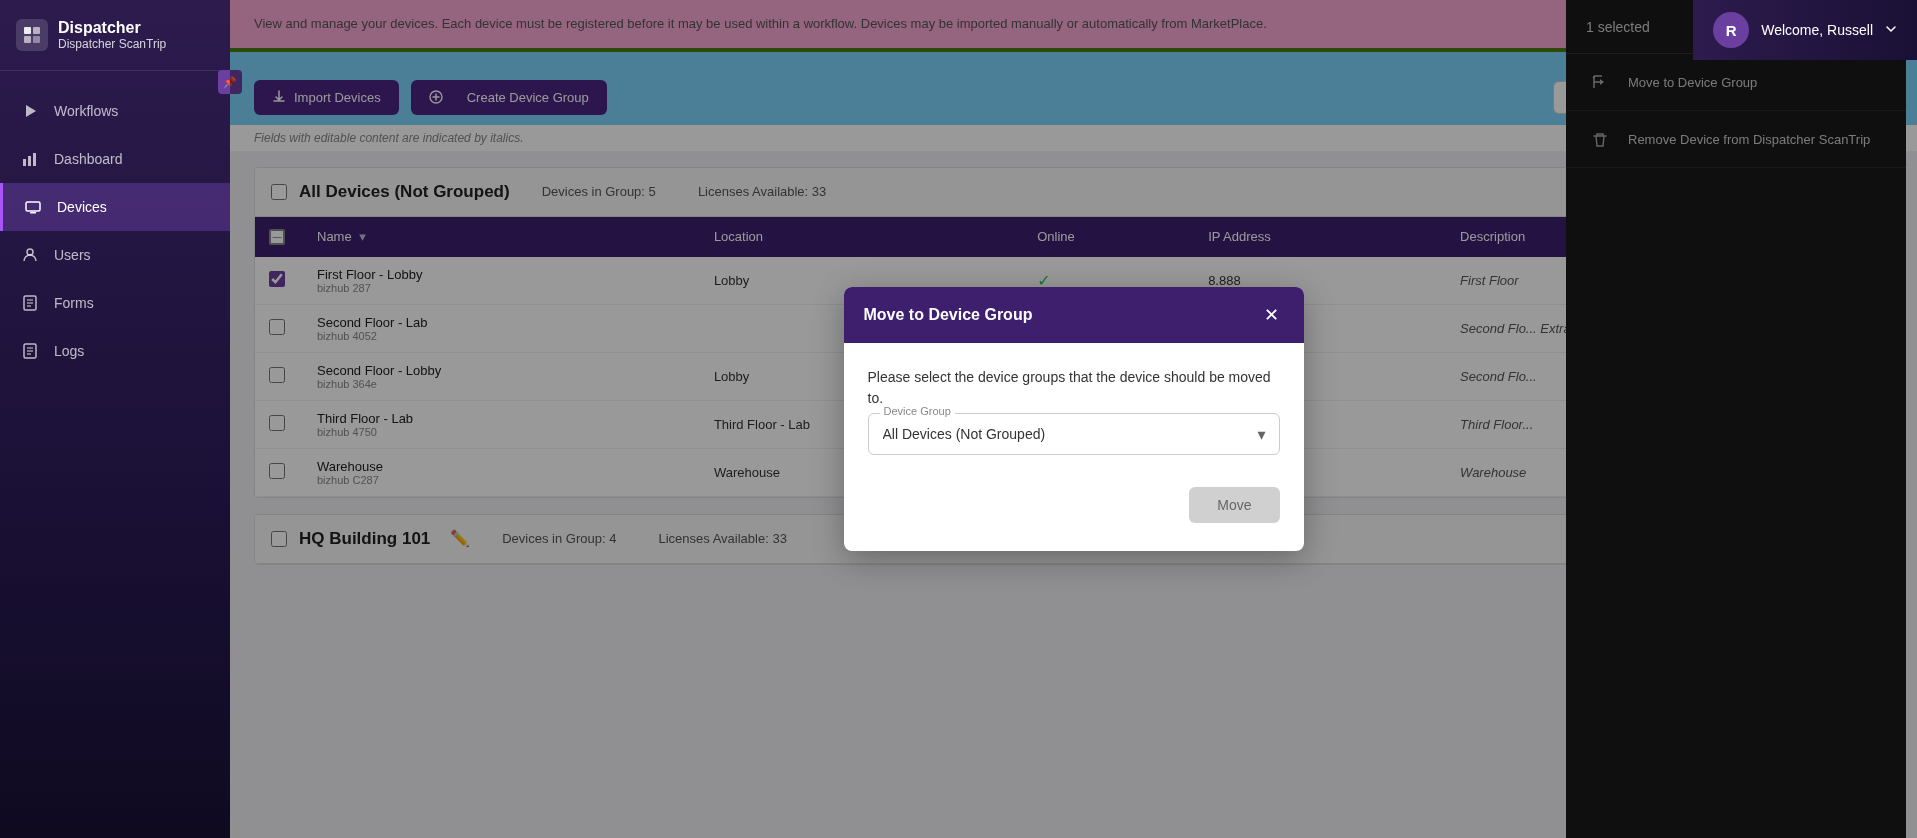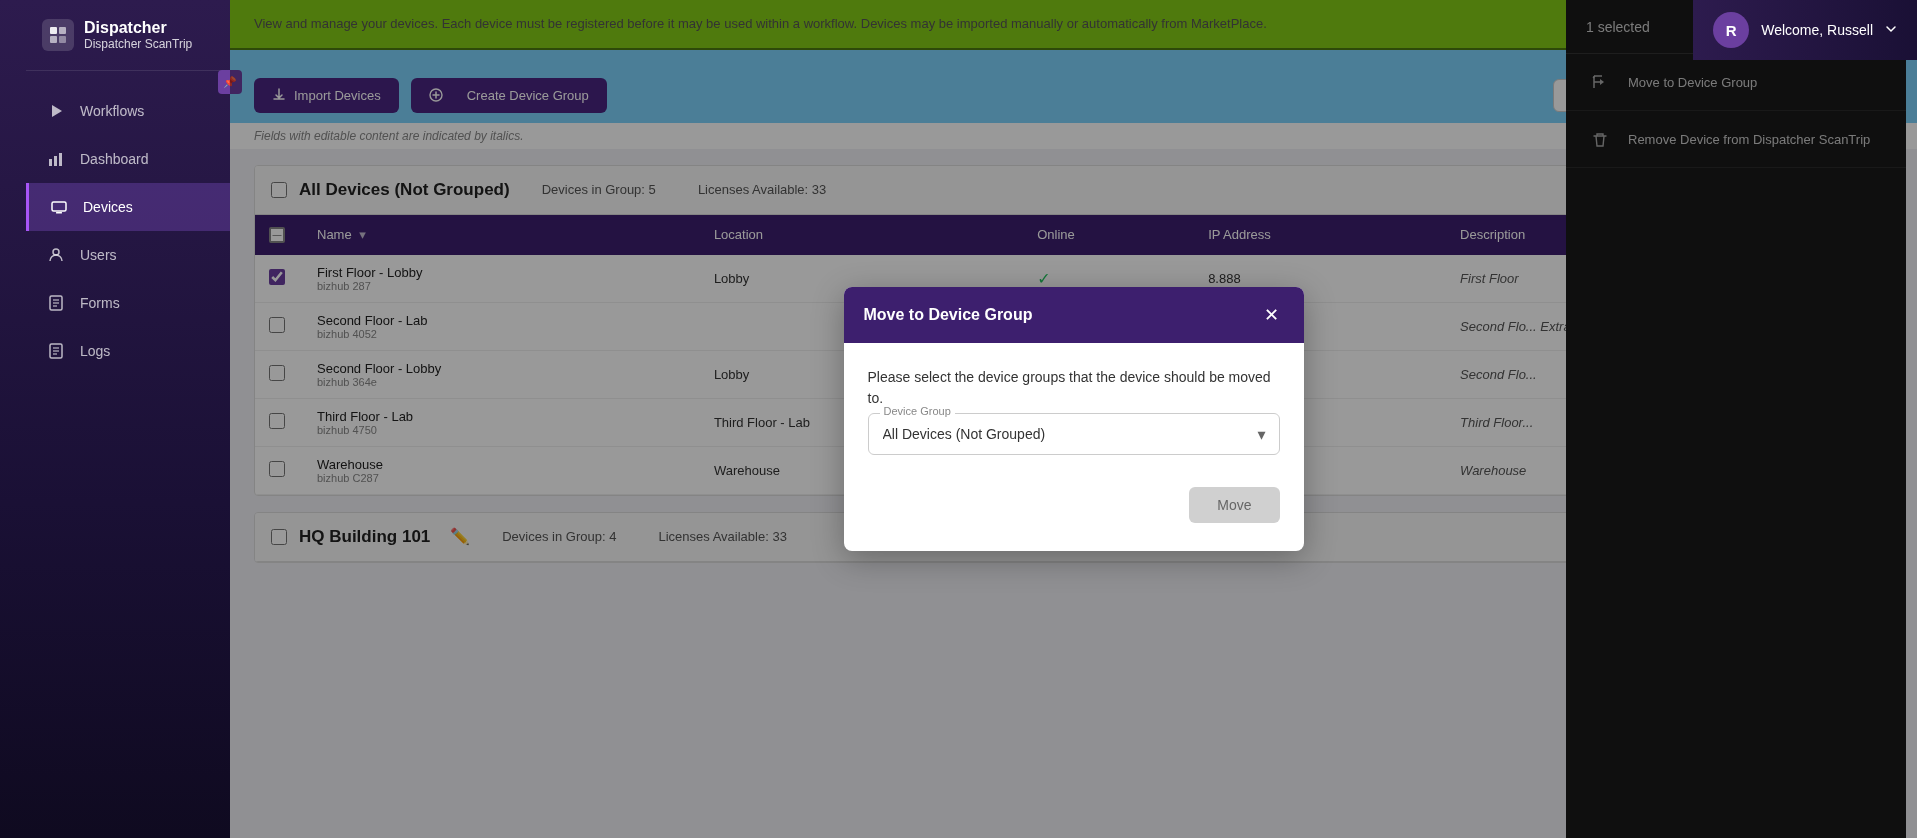--- a/index.html
+++ b/index.html
@@ -7,21 +7,20 @@
 
     
     .sidebar {
       width: 230px;
       min-width: 230px;
       background: linear-gradient(180deg, #2d1b4e 0%, #1a1035 60%, #0f0a20 100%);
       display: flex;
       flex-direction: column;
       height: 838px;
       position: relative;
-      padding-left: 26px;
     }
     .sidebar-logo {
       display: flex;
       align-items: center;
       padding: 18px 16px;
       border-bottom: 1px solid rgba(255,255,255,0.1);
     }
     .logo-icon {
       width: 32px; height: 32px;
       background: rgba(255,255,255,0.15);
@@ -55,23 +54,23 @@
 
     
     .main {
       flex: 1;
       background: #f0f0f5;
       height: 838px;
       overflow: hidden;
       position: relative;
     }
     .main-header {
-      background: #84cc16;
+      background: #f9a8d4;
       padding: 14px 24px;
-      border-bottom: 2px solid #4d7c0f;
+      border-bottom: 4px solid #4d7c0f;
     }
     .main-header p { font-size: 13px; color: #555; line-height: 1.5; }
     .toolbar {
       display: flex; align-items: center; gap: 12px;
       padding: 28px 24px 10px;
       background: #7dd3fc;
     }
     .btn-import {
       background: #4a2580;
       color: white;

